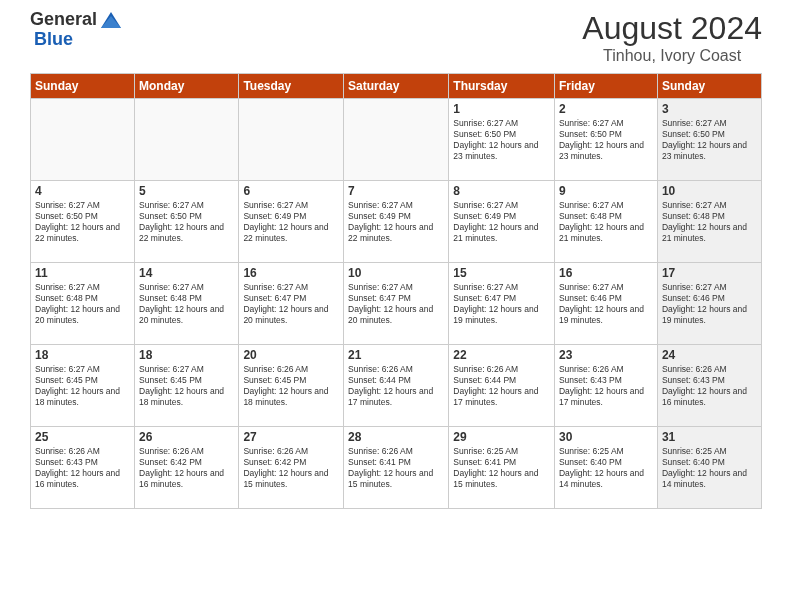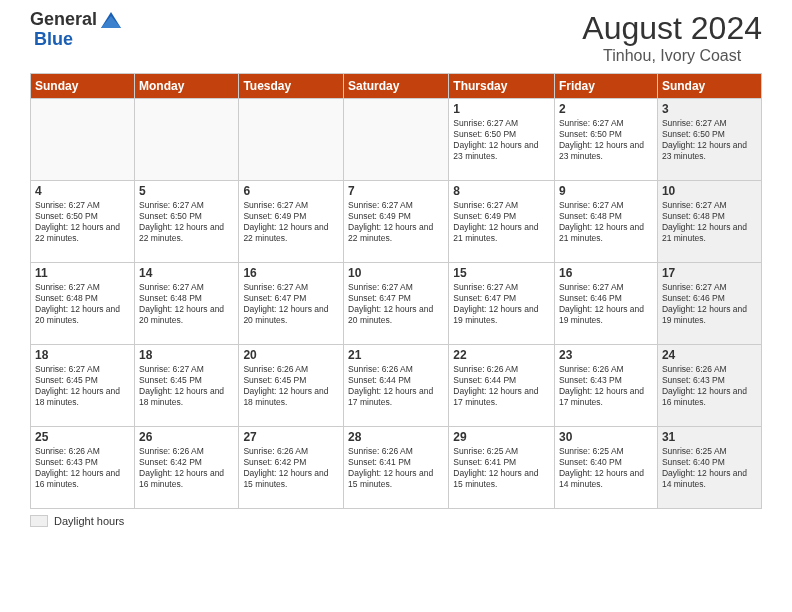--- a/index.html
+++ b/index.html
@@ -227,17 +227,13 @@
             <div class="day-info">Sunrise: 6:25 AM<br>Sunset: 6:40 PM<br>Daylight: 12 hours and 14 minutes.</div>
           </td>
           <td class="shaded">
             <span class="day-num">31</span>
             <div class="day-info">Sunrise: 6:25 AM<br>Sunset: 6:40 PM<br>Daylight: 12 hours and 14 minutes.</div>
           </td>
         </tr>
       </tbody>
   </table>
 
-  <div class="legend">
-    <div class="legend-box"></div>
-    <span>Daylight hours</span>
-  </div>
 </div>
 
 </body></html>

